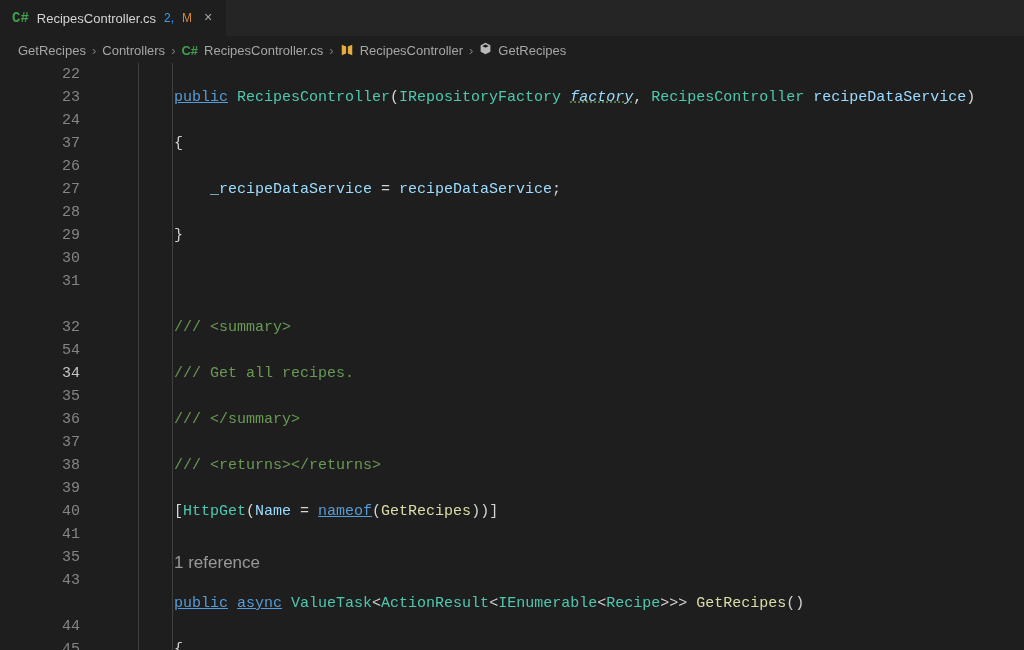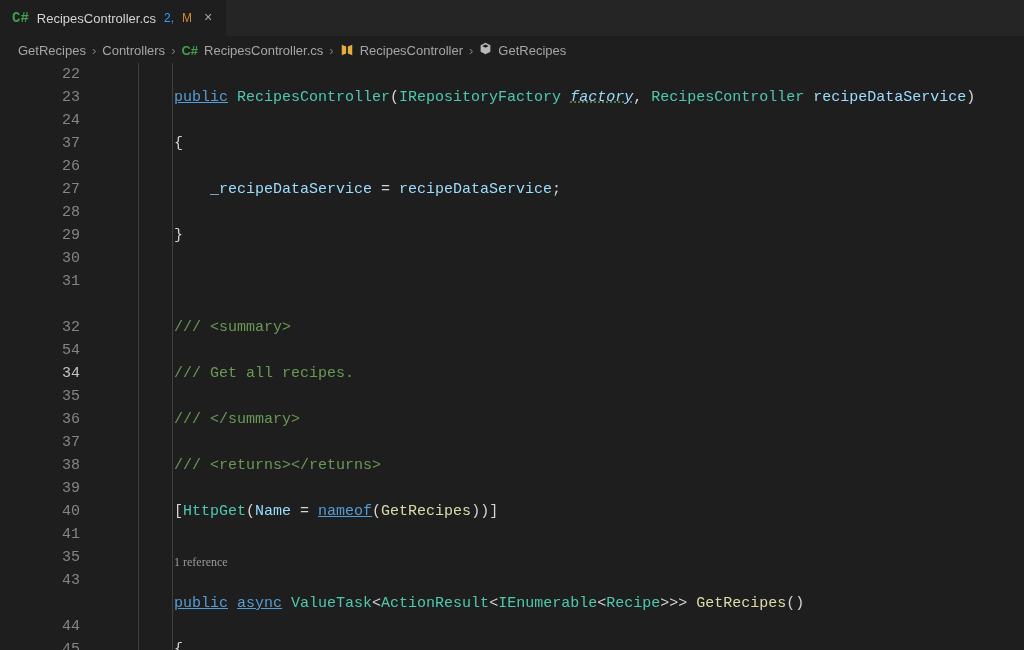--- a/index.html
+++ b/index.html
@@ -77,21 +77,21 @@
     border-left: 1px solid #404040;
   }
   .rulers::before { left: 40px; }
   .rulers::after  { left: 74px; }
   .code {
     white-space: pre;
     position: relative;
     flex: 1;
   }
   .row { height: 23px; display: block; position: relative;}
-  .codelens { color:#999; font-size:12px; height:23px; display:block; padding-top:5px; box-sizing:border-box; font-family:Liberation Serif, serif;}
+  .codelens { color:#999; font-size:17px; height:23px; display:block; padding-top:5px; box-sizing:border-box; font-family:Liberation Sans, sans-serif;}
   
   .k  { color:#569cd6;text-decoration:underline; }           
   .ty { color:#4ec9b0; }           
   .fn { color:#dcdcaa; }           
   .pr { color:#9cdcfe; }           
   .cm { color:#6a9955;font-family:Liberation Mono, monospace; }           
   .pn { color:#d4d4d4; }
   .sq { text-decoration: underline dotted #6a9955; font-style: italic; }
 
   

